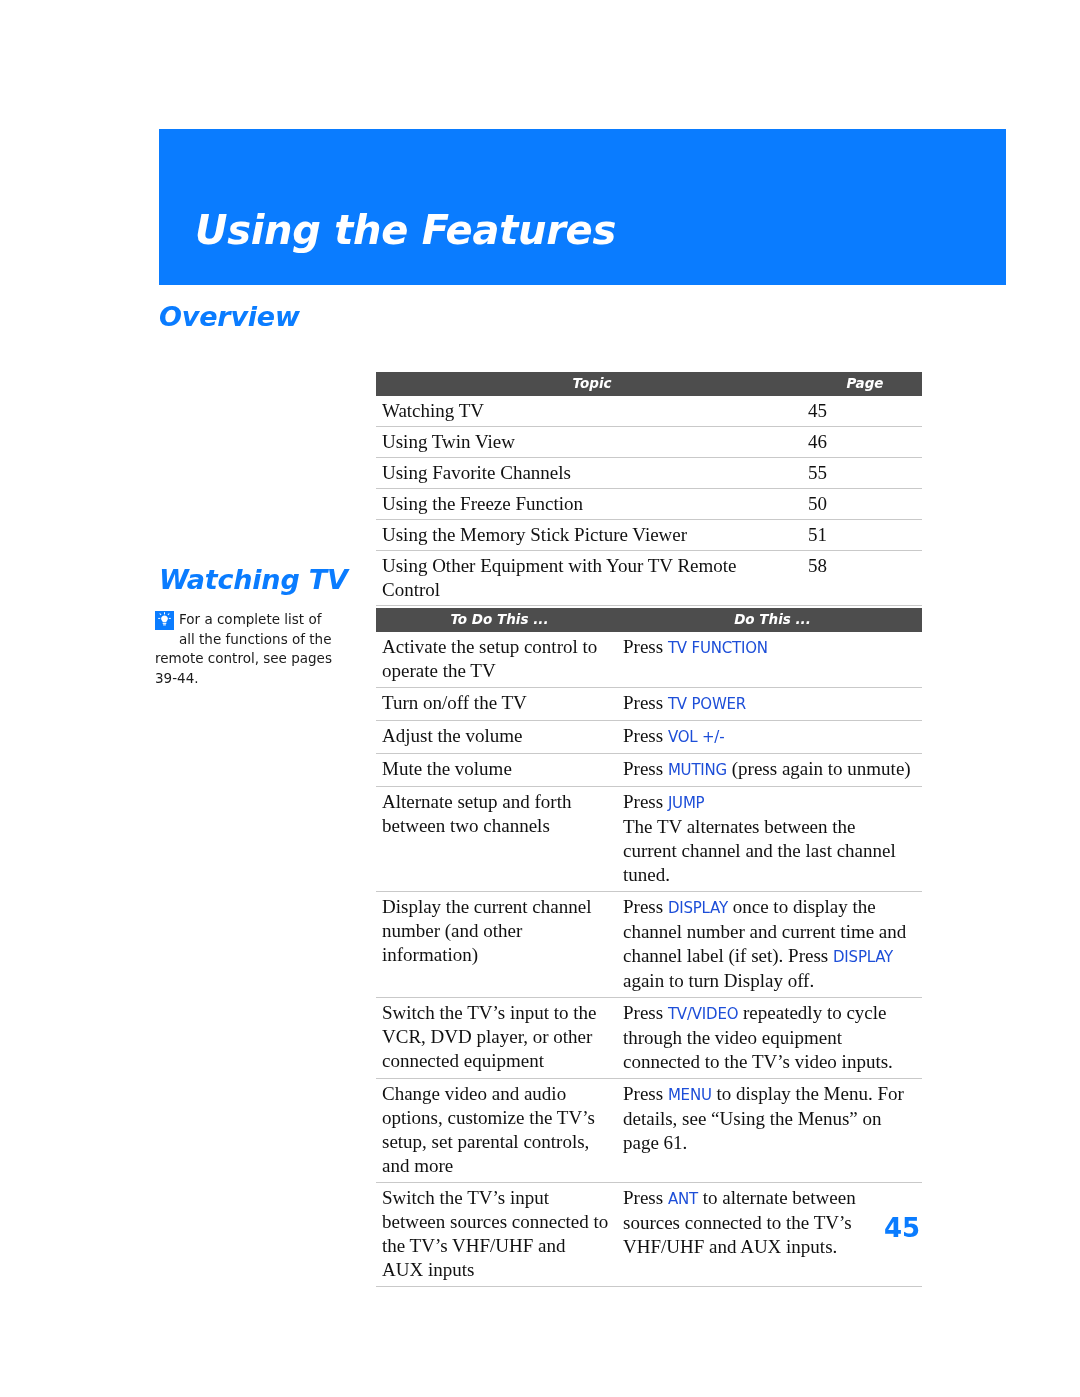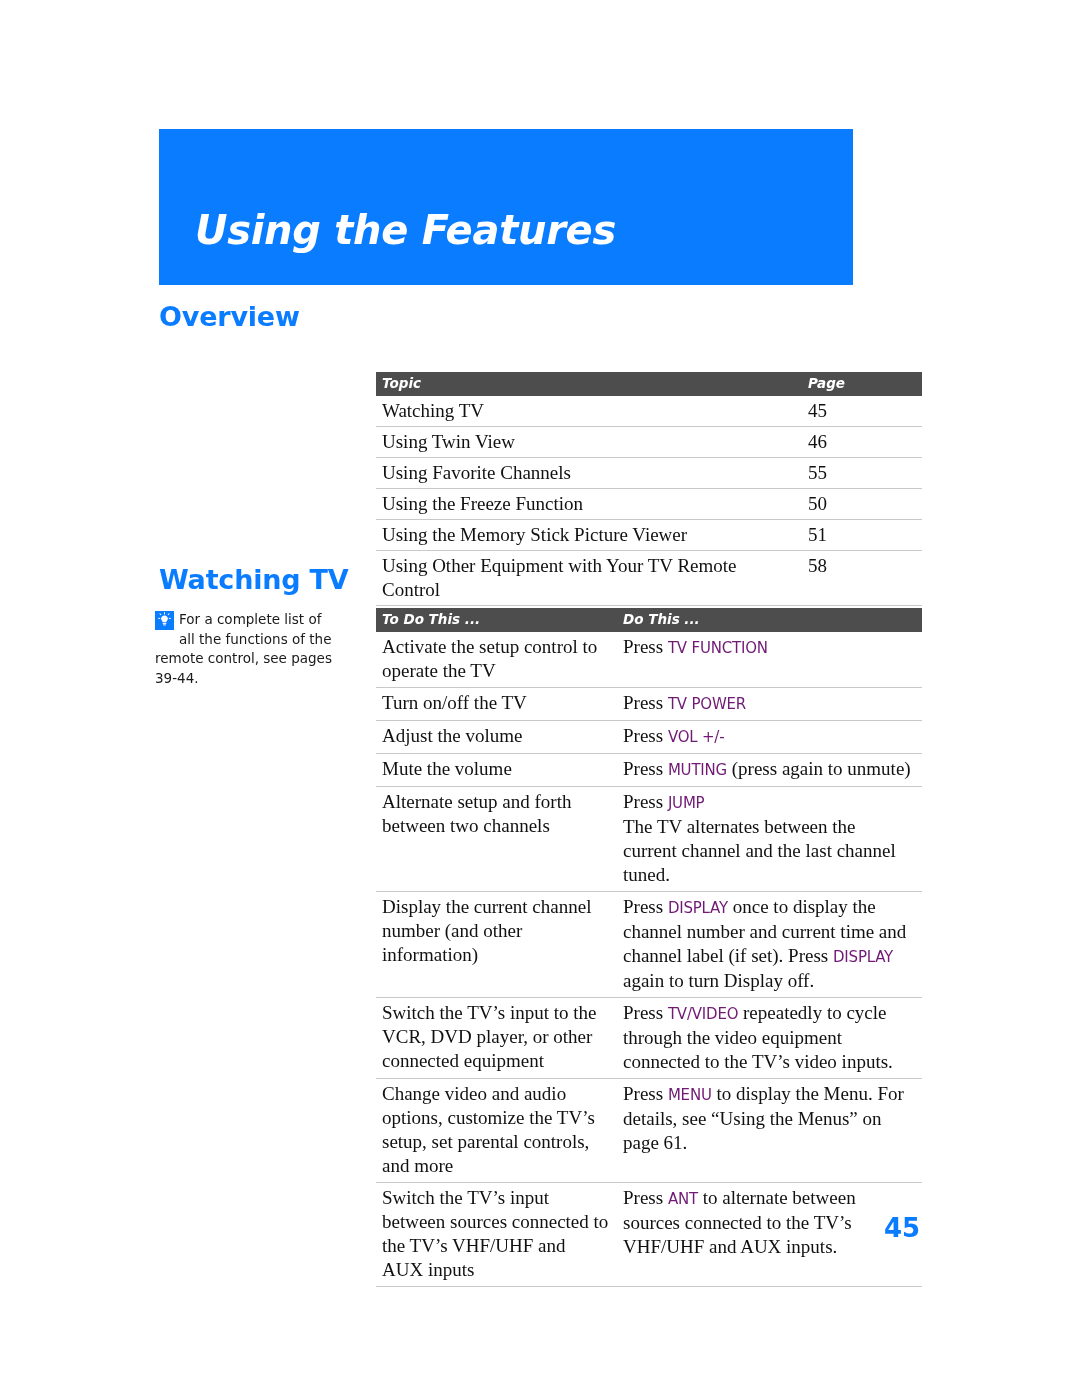--- a/index.html
+++ b/index.html
@@ -14,21 +14,21 @@
     font-family: "Liberation Serif", "DejaVu Serif", serif;
     color: #1a1a1a;
     overflow: hidden;
   }
 
   
   .banner {
     position: absolute;
     left: 159px;
     top: 129px;
-    width: 694px;
+    width: 847px;
     height: 156px;
     background: #0a7cff;
   }
   .banner-title {
     position: absolute;
     left: 36px;
     bottom: 32px;
     font-family: "DejaVu Sans", sans-serif;
     font-weight: bold;
     font-style: italic;
@@ -36,20 +36,21 @@
     letter-spacing: -0.3px;
     color: #ffffff;
     white-space: nowrap;
   }
 
   
   .section-heading {
     position: absolute;
     font-family: "DejaVu Sans", sans-serif;
     font-weight: bold;
+    font-style: italic;
     font-size: 27px;
     color: #0a7cff;
     letter-spacing: -0.2px;
     white-space: nowrap;
   }
   #heading-overview { left: 159px; top: 301px; }
   #heading-watching { left: 159px; top: 564px; }
 
   
   .intro {
@@ -101,21 +102,21 @@
     top: 608px;
     width: 546px;
   }
   .doc-table thead th {
     background: #4d4d4d;
     color: #ffffff;
     font-family: "DejaVu Sans", sans-serif;
     font-style: italic;
     font-weight: bold;
     font-size: 13.5px;
-    text-align: left;
+    text-align: center;
     padding: 4px 0 5px 6px;
     border: none;
     line-height: 15px;
   }
   .doc-table tbody td {
     font-family: "Liberation Serif", "DejaVu Serif", serif;
     font-size: 19px;
     line-height: 24px;
     color: #111111;
     vertical-align: top;
@@ -128,21 +129,21 @@
   
   .col-topic { width: 426px; }
   .col-page  { width: 120px; }
   .col-todo  { width: 241px; }
   .col-do    { width: 305px; }
 
   
   .kw {
     font-family: "DejaVu Sans", sans-serif;
     font-size: 15px;
-    color: #701a75;
+    color: #1d4ed8;
     letter-spacing: -0.2px;
   }
 
   
   .page-number {
     position: absolute;
     left: 884px;
     top: 1213px;
     font-family: "DejaVu Sans", sans-serif;
     font-weight: bold;

